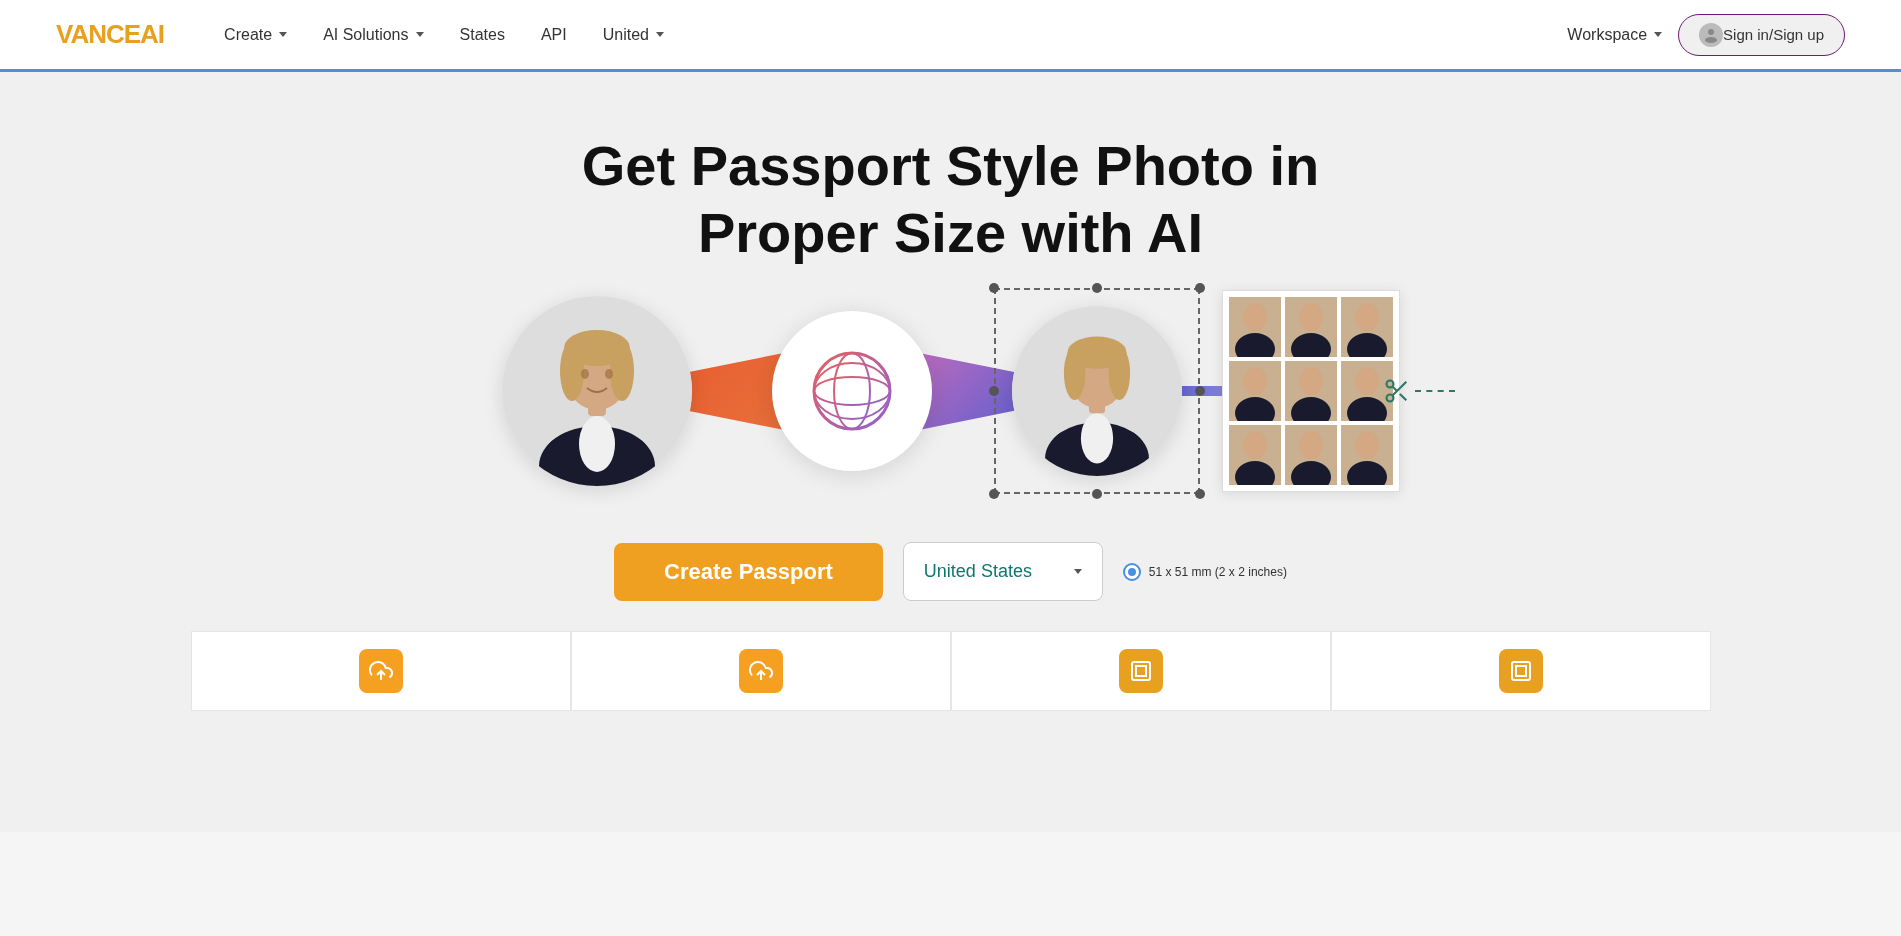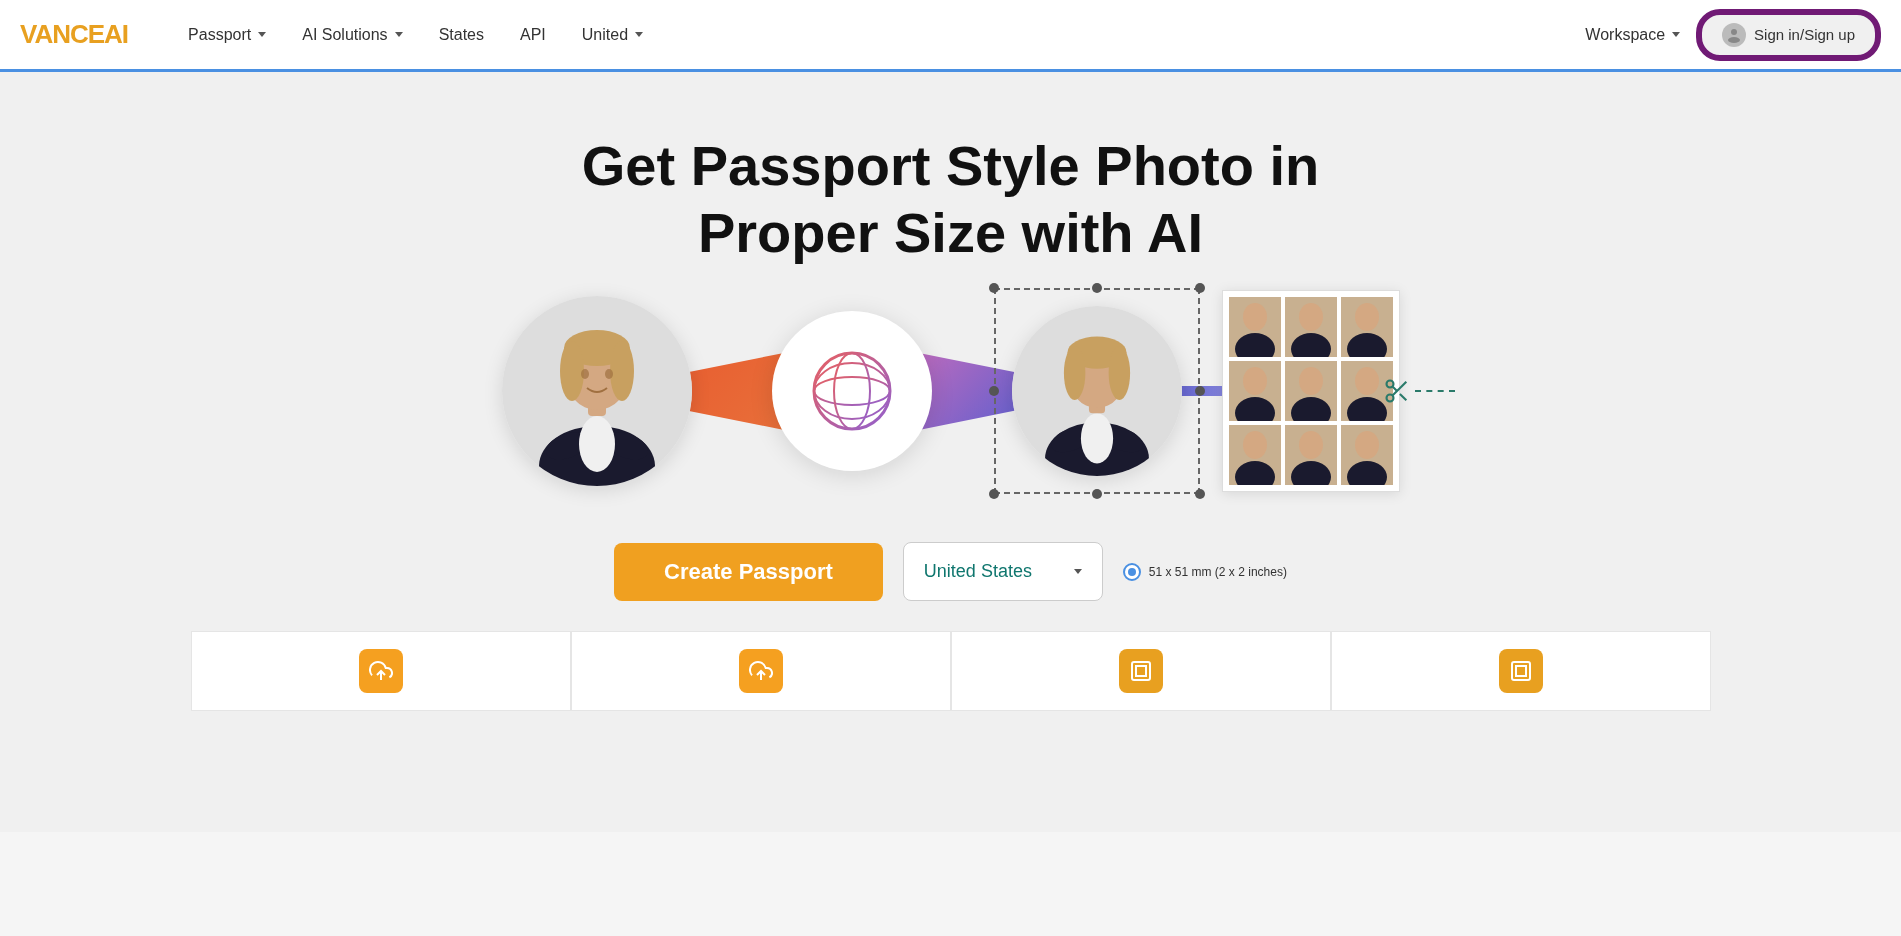--- a/index.html
+++ b/index.html
@@ -4,21 +4,21 @@
   <style>
     * { margin: 0; padding: 0; box-sizing: border-box; }
     body { font-family: -apple-system, BlinkMacSystemFont, 'Segoe UI', Arial, sans-serif; background: #f5f5f5; overflow-x: hidden; }
 
     
     .navbar {
       background: #fff;
       height: 72px;
       display: flex;
       align-items: center;
-      padding: 0 20px;
+      padding: 0 56px;
       border-bottom: 3px solid #4a90e2;
       position: relative;
       z-index: 10;
     }
     .nav-logo {
       font-size: 26px;
       font-weight: 800;
       color: #1a2b5e;
       letter-spacing: -1px;
       margin-right: 60px;
@@ -57,23 +57,22 @@
       display: flex;
       align-items: center;
       gap: 5px;
       font-size: 16px;
       color: #333;
       cursor: pointer;
     }
     .signin-btn {
       display: flex;
       align-items: center;
-      gap: 8px;
       background: #f0f0f0;
-      border: 6px solid #701a75;
+      border: 1px solid #701a75;
       border-radius: 24px;
       padding: 8px 20px;
       font-size: 15px;
       color: #333;
       cursor: pointer;
     }
     .user-icon {
       width: 24px; height: 24px;
       border-radius: 50%;
       background: #bbb;
@@ -306,21 +305,21 @@
   </style>
 </head>
 <body>
 
 <nav class="navbar">
   <a class="nav-logo" href="#">
     <span>VANCE</span><span style="color:#e8a020;">AI</span>
   </a>
   <div class="nav-links">
     <a class="nav-link">
-      <span>Passport</span>
+      <span>Create</span>
       <span class="chevron-down"></span>
     </a>
     <a class="nav-link">
       <span>AI Solutions</span>
       <span class="chevron-down"></span>
     </a>
     <a class="nav-link">
       <span>States</span>
     </a>
     <a class="nav-link">

